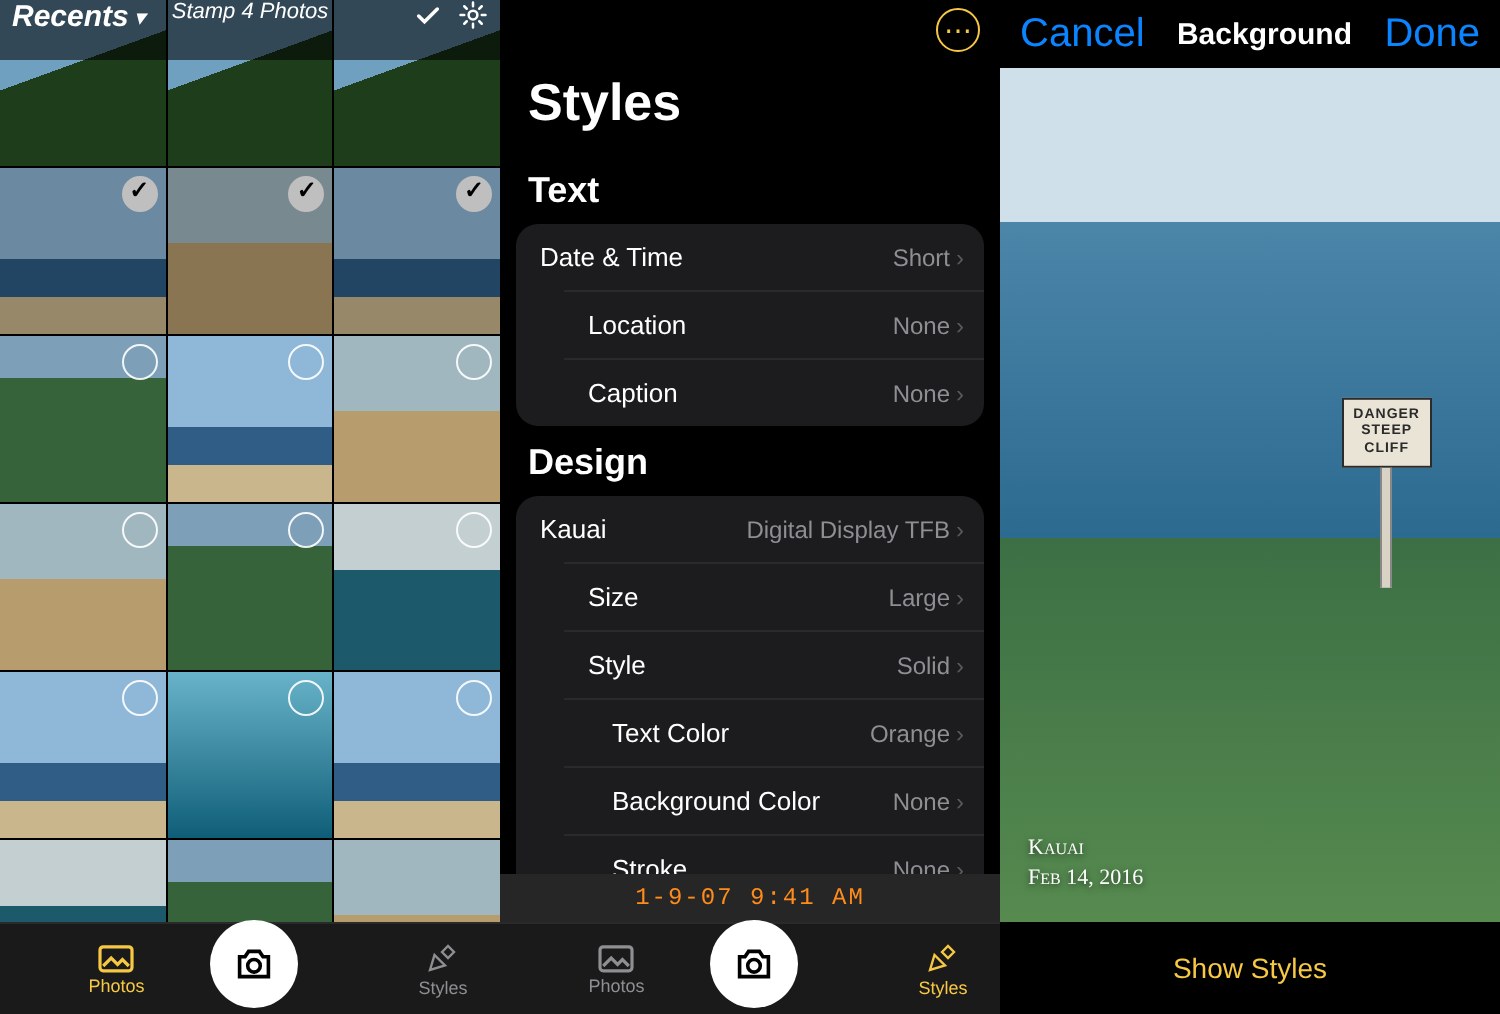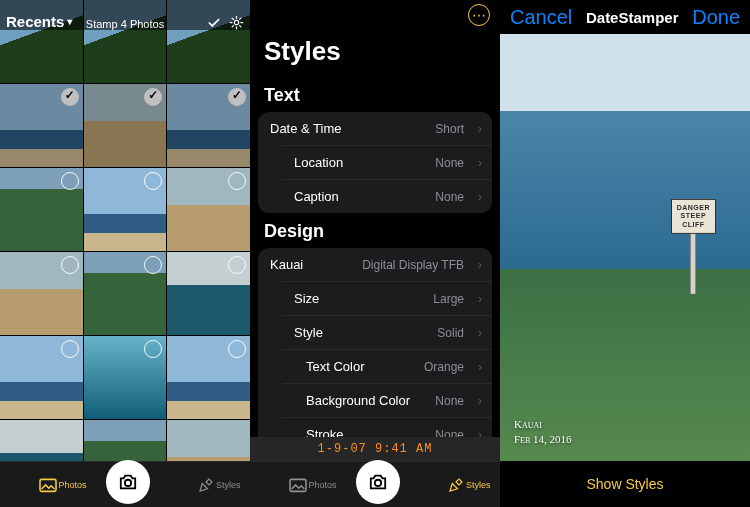--- a/index.html
+++ b/index.html
@@ -10,22 +10,22 @@
     display: flex;
     overflow: hidden;
   }
   .phone { height: 507px; position: relative; background:#000; color:#fff; }
   .phone1 { width: 250px; }
   .phone2 { width: 250px; }
   .phone3 { width: 250px; }
 
   
   .p1-header {
-    height: 30px; display:flex; align-items:flex-end; justify-content:space-between;
-    padding: 0 6px; background:rgba(0,0,0,0.55); position:absolute; top:0; left:0; right:0; z-index:2;
+    height: 30px; display:flex; align-items:flex-start; justify-content:space-between;
+    padding: 0 6px; background:rgba(0,0,0,0.55); position:absolute; top:0; left:0; right:0; z-index:2;font-style:italic;
   }
   .p1-header .left { font-size:15px; font-weight:600; display:flex; align-items:center; gap:3px;}
   .p1-header .center { font-size:11px; color:#fff; position:absolute; left:50%; transform:translateX(-50%);}
   .p1-header .right { display:flex; align-items:center; gap:8px;}
   .p1-header .right svg { display:block; }
   .chev { font-size:10px; }
 
   .grid {
     position:absolute; top:0; left:0; right:0; bottom:46px;
     display:grid; grid-template-columns: repeat(3, 1fr);
@@ -49,40 +49,40 @@
   .aqua  { background: linear-gradient(#68b3c9, #0f5e78); }
   .sand  { background: linear-gradient(#a0b7bf 45%, #b79d6e 45%); }
   .reef  { background: linear-gradient(#c4cfd2 40%, #1c5a6b 40%); }
   .palm  { background: linear-gradient(160deg,#6fa0c0 40%, #1e3d1b 40%); }
 
   .tabbar {
     position:absolute; bottom:0; left:0; right:0; height:46px;
     background:#1a1a1a; display:flex; align-items:center; justify-content:space-around;
     border-top:1px solid #2a2a2a;
   }
-  .tab { display:flex; flex-direction:row; align-items:center; gap:1px; color:#8e8e93; font-size:9px;margin-left:28px;}
+  .tab { display:flex; flex-direction:column; align-items:center; gap:1px; color:#8e8e93; font-size:9px;margin-left:28px;}
   .tab.active { color:#f7c843; }
   .cambtn {
     width:44px; height:44px; border-radius:50%; background:#fff; display:flex; align-items:center; justify-content:center;
     margin-top:-6px;
   }
 
   
   .p2-top { height:30px; display:flex; justify-content:flex-end; align-items:center; padding:0 10px;}
   .ellipsis { width:22px; height:22px; border:1.5px solid #f7c843; border-radius:50%; color:#f7c843; font-size:14px; display:flex; align-items:center; justify-content:center;}
   .p2-title { font-size:26px; font-weight:700; padding:6px 14px 10px; }
   .section-h { font-size:18px; font-weight:600; padding:8px 14px 6px; }
   .rows { background:#1c1c1e; border-radius:11px; margin:0 8px; }
   .row {
     display:flex; align-items:center; justify-content:space-between;
     padding:9px 10px 9px 12px; font-size:13px; color:#fff;
   }
   .row.indent { padding-left:24px; }
   .row + .row { border-top:1px solid #2a2a2c;margin-left:24px; }
-  .row .val { color:#8e8e93; font-size:12px; display:flex; align-items:flex-start; gap:14px;}
+  .row .val { color:#8e8e93; font-size:12px; display:flex; align-items:flex-start; gap:3px;}
   .row .chev2 { color:#5a5a5e; font-size:12px;}
   .stampbar {
     position:absolute; bottom:46px; left:0; right:0; height:24px;
     background:#262626; display:flex; align-items:center; justify-content:center;
     color:#ff8c1a; font-family: "Courier New", monospace; font-size:12px; letter-spacing:1px;
   }
 
   
   .p3-top { height:34px; display:flex; align-items:center; justify-content:space-between; padding:0 10px; }
   .p3-top .link { color:#0a84ff; font-size:20px; }
@@ -306,21 +306,21 @@
           <path d="M4 20l3-10 7 7-10 3z M12 8l4-4 4 4-4 4z" stroke="#f7c843" stroke-width="1.6" fill="none"></path>
         </svg>
       <span>Styles</span>
     </div>
   </div>
 </div>
 
 <div class="phone phone3">
   <div class="p3-top">
     <span class="link">Cancel</span>
-    <span class="title">DateStamper</span>
+    <span class="title">Background</span>
     <span class="link">Done</span>
   </div>
   <div class="p3-photo">
     <div class="signpost">
       <div class="sign">
         <div>DANGER</div>
         <div>STEEP</div>
         <div>CLIFF</div>
       </div>
       <div class="post"></div>

